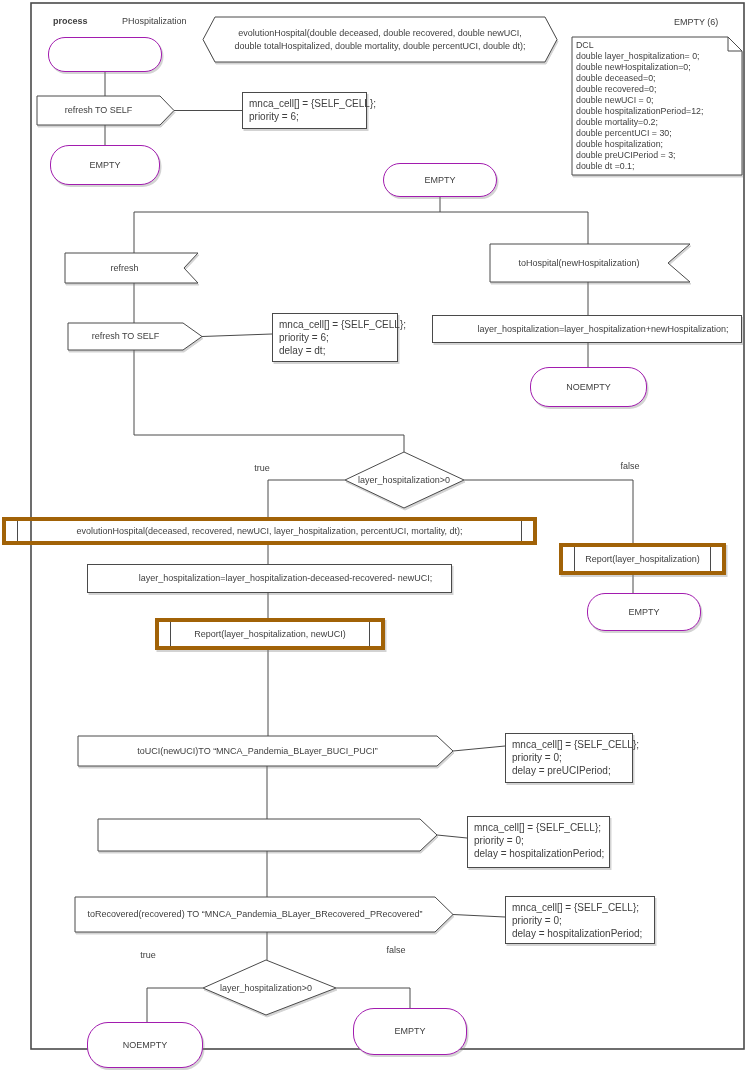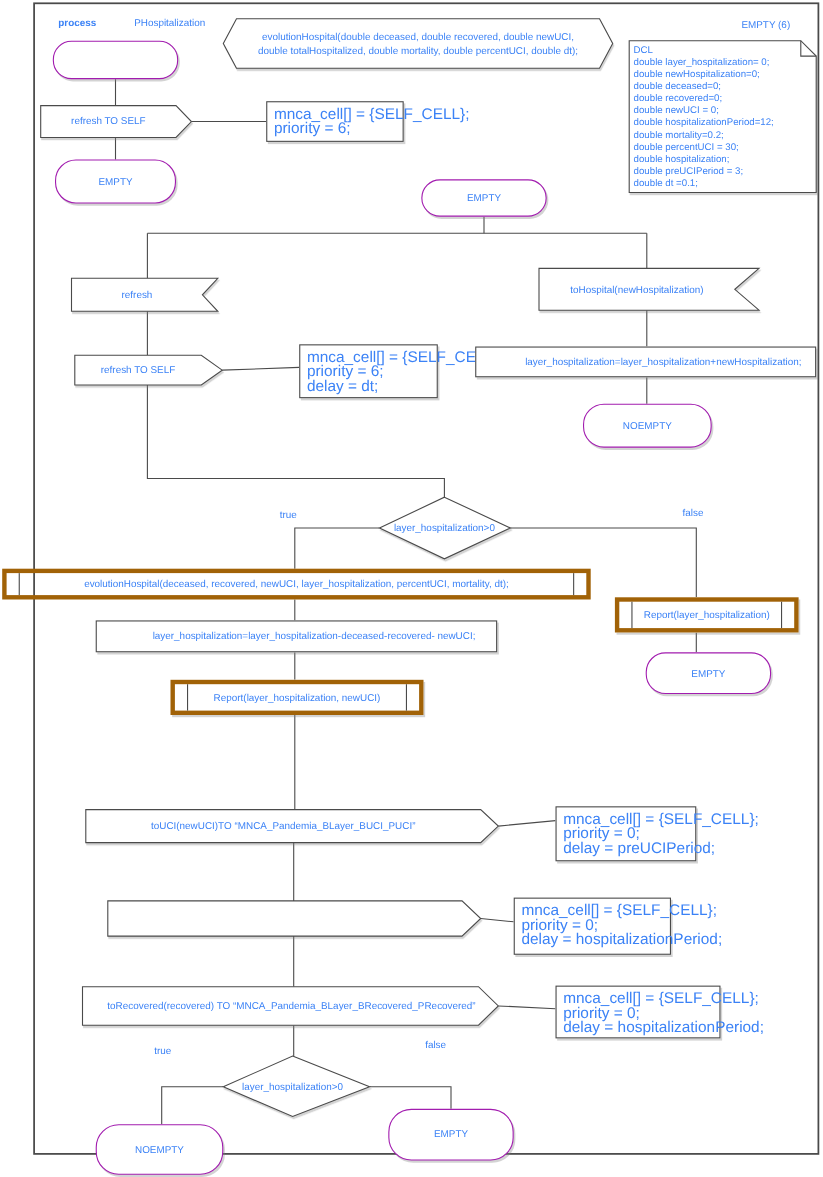--- a/index.html
+++ b/index.html
@@ -1,32 +1,32 @@
 <!DOCTYPE html>
 <html><head>
 <meta charset="utf-8">
 <style>
   html,body{margin:0;padding:0;background:#fff;}
   .stage{
     position:relative;width:748px;height:1070px;background:#fff;
-    font-family:"Liberation Sans",sans-serif;color:#3b82f6;overflow:hidden;
+    font-family:"Liberation Sans",sans-serif;color:#404040;overflow:hidden;
   }
   .stage svg.wires{position:absolute;left:0;top:0;width:748px;height:1070px;}
   .abs{position:absolute;box-sizing:border-box;}
   .txt{display:flex;align-items:center;justify-content:center;
        font-size:9px;line-height:11px;white-space:nowrap;}
   .pill{background:#fff;border:1px solid #a21caf;box-shadow:1.5px 2px 0 rgba(130,130,130,.35);}
   .task{background:#fff;border:1px solid #4a4a4a;box-shadow:1.5px 2px 0 rgba(130,130,130,.35);padding-left:32px;}
   .proc{background:#fff;border:4px solid #a16207;box-shadow:1.5px 2px 0 rgba(130,130,130,.35);}
   .proc.transparent{background:transparent;box-shadow:none;}
   .proc::before,.proc::after{content:"";position:absolute;top:0;bottom:0;width:1px;background:#4a4a4a;}
   .proc::before{left:11px;}
   .proc::after{right:11px;}
   .comment{background:#fff;border:1px solid #4a4a4a;box-shadow:1.5px 2px 0 rgba(130,130,130,.35);
-           font-size:14px;line-height:13px;padding:4px 0 0 6px;white-space:nowrap;}
+           font-size:10px;line-height:13px;padding:4px 0 0 6px;white-space:nowrap;}
   .label{position:absolute;font-size:9px;white-space:nowrap;}
   .bold{font-weight:bold;}
   .dcl-text{font-size:8.8px;line-height:11px;white-space:nowrap;}
   .hexlines{flex-direction:column;line-height:13.5px;}
 </style>
 </head>
 <body>
 
 <div class="stage">
 
@@ -150,15 +150,15 @@
   <div class="abs proc txt" style="left:155px;top:618px;width:230px;height:32px;">Report(layer_hospitalization, newUCI)</div>
 
   <div class="abs txt" style="left:284px;top:471px;width:240px;height:18px;">layer_hospitalization&gt;0</div>
   <div class="label" style="left:240px;top:463px;width:44px;text-align:center;">true</div>
   <div class="label" style="left:608px;top:461px;width:44px;text-align:center;">false</div>
   <div class="abs txt" style="left:146px;top:979px;width:240px;height:18px;">layer_hospitalization&gt;0</div>
   <div class="label" style="left:126px;top:950px;width:44px;text-align:center;">true</div>
   <div class="label" style="left:374px;top:945px;width:44px;text-align:center;">false</div>
 
   <div class="abs txt" style="left:78px;top:736px;width:359px;height:30px;">toUCI(newUCI)TO “MNCA_Pandemia_BLayer_BUCI_PUCI”</div>
-  <div class="abs txt" style="left:85px;top:897px;width:360px;height:35px;">toRecovered(recovered) TO “MNCA_Pandemia_BLayer_BRecovered_PRecovered”</div>
+  <div class="abs txt" style="left:75px;top:897px;width:360px;height:35px;">toRecovered(recovered) TO “MNCA_Pandemia_BLayer_BRecovered_PRecovered”</div>
 
 </div>
 
 </body></html>

